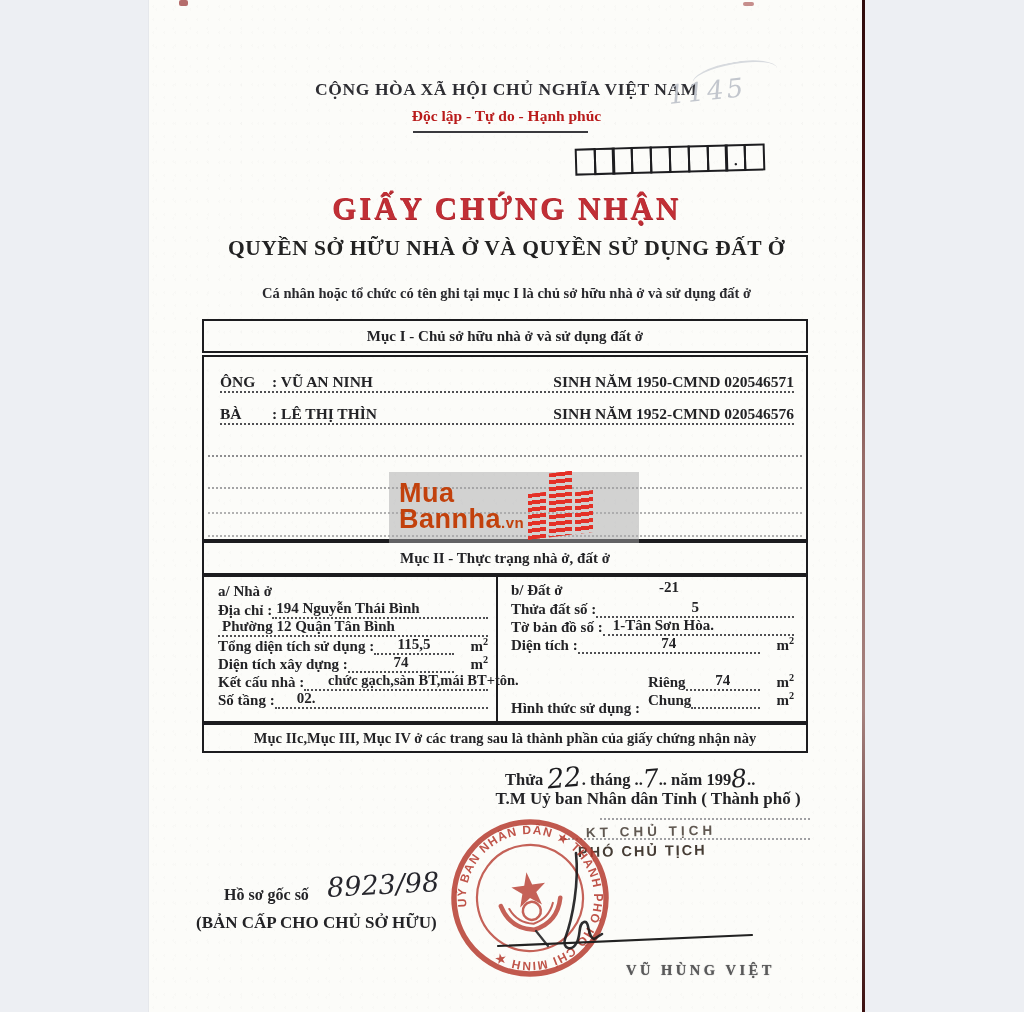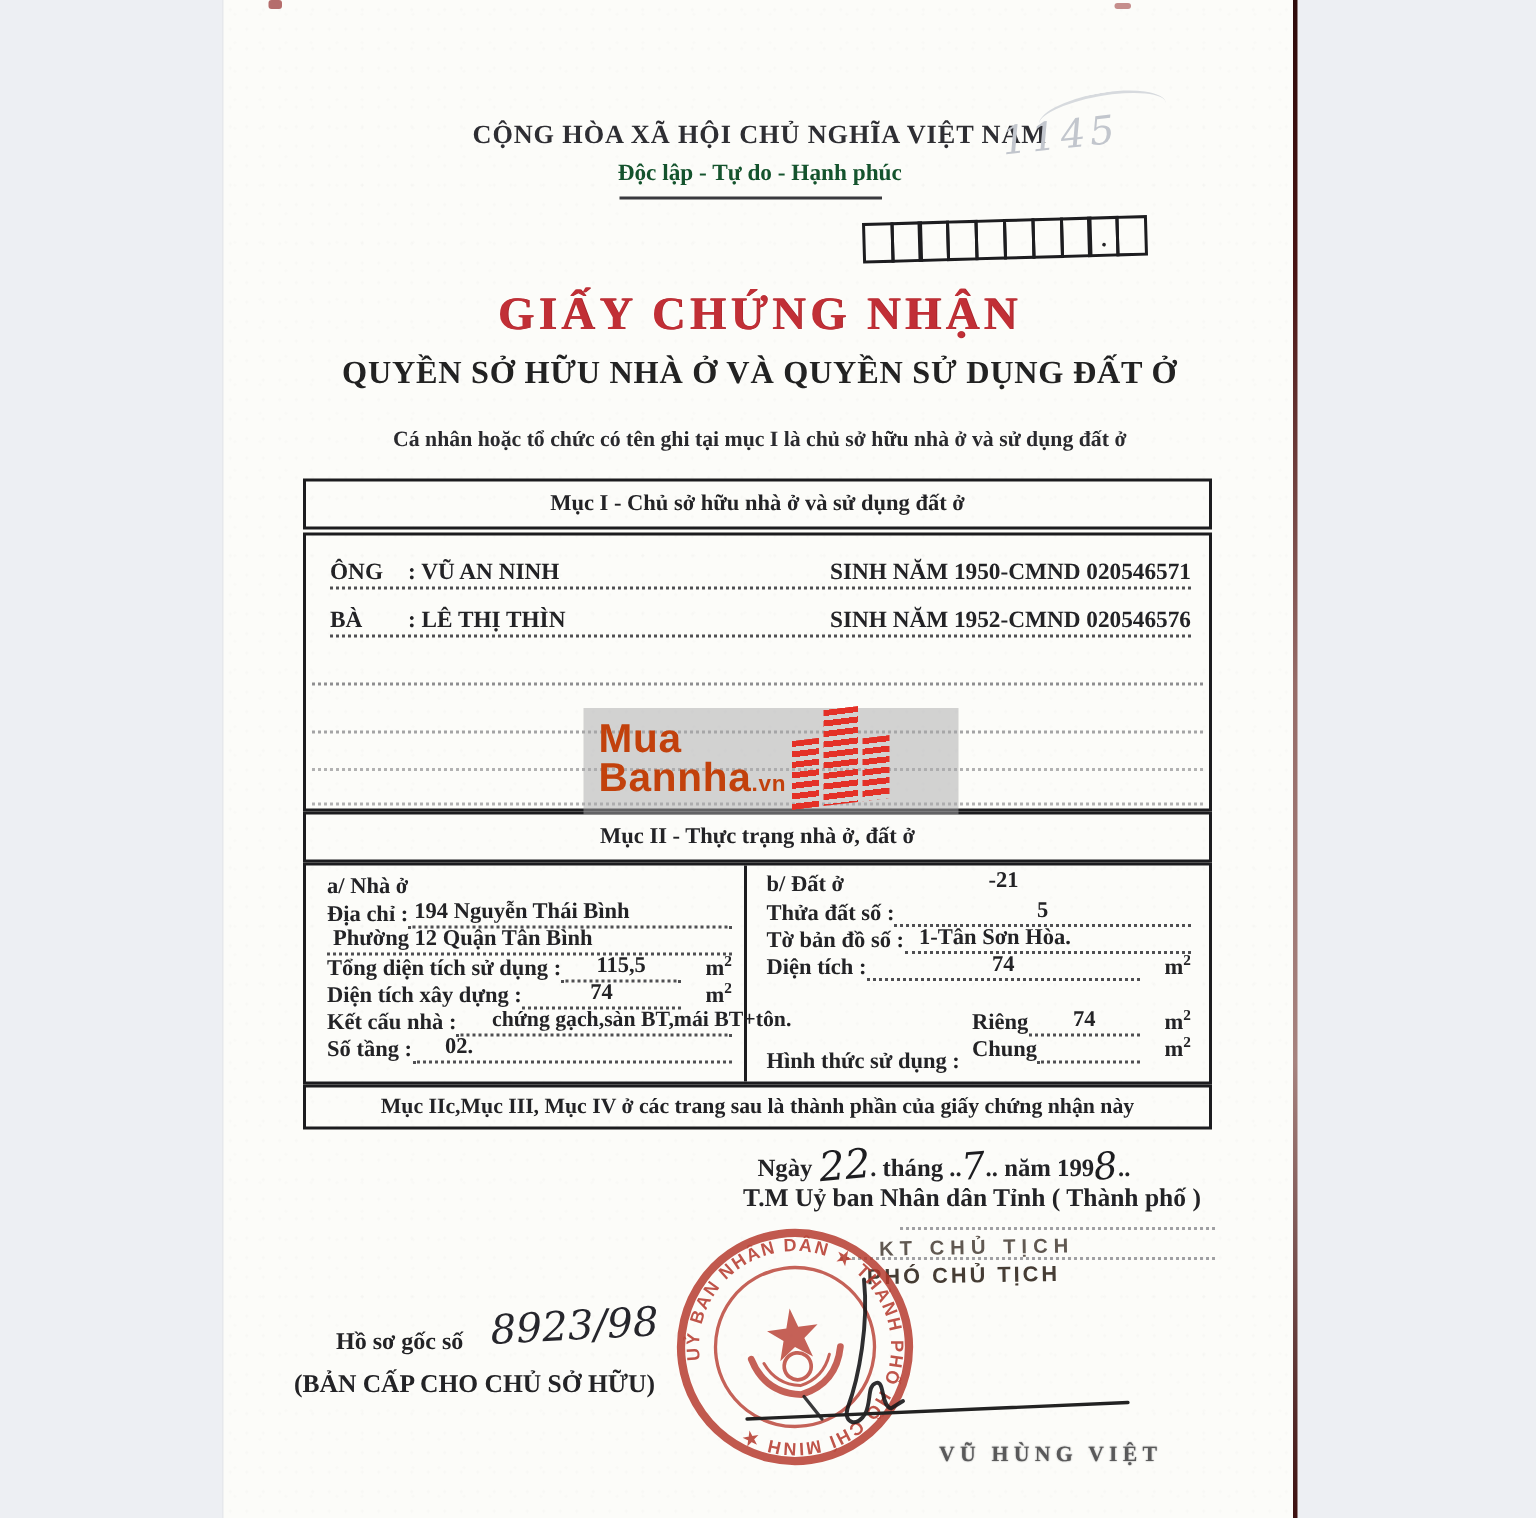--- a/index.html
+++ b/index.html
@@ -12,21 +12,21 @@
                      radial-gradient(rgba(60,60,70,.015) 1px, transparent 1px);
     background-size:11px 13px,17px 19px;
     box-shadow:inset 1px 0 0 #e6e8ec;}
   .page-edge{position:absolute;left:862px;top:0;width:3px;height:1012px;
     background:linear-gradient(#2e0b0b 0%,#4a1414 18%,rgba(96,30,26,.65) 45%,rgba(96,30,26,.55) 70%,#3c1010 100%);}
   .mark-red{position:absolute;background:#8f2020;opacity:.65;border-radius:2px;}
   
   .country{position:absolute;left:148px;top:79px;width:717px;text-align:center;
     font-size:17.5px;font-weight:bold;letter-spacing:.6px;color:#2e2e33;}
   .motto{position:absolute;left:148px;top:107px;width:717px;text-align:center;
-    font-size:15.5px;font-weight:bold;color:#14532d;}
+    font-size:15.5px;font-weight:bold;color:#b91c1c;}
   .motto-line{position:absolute;left:413px;top:131px;width:175px;height:2px;background:#3a3a3e;}
   .pencil{position:absolute;left:668px;top:76px;font-size:26px;font-style:italic;
     color:#c2c6cd;transform:rotate(-6deg);letter-spacing:3px;font-family:"DejaVu Serif",serif;}
   .pencil-arc{position:absolute;left:692px;top:62px;width:86px;height:26px;
     border-top:2px solid #ced2d8;border-radius:50%;transform:rotate(-10deg);opacity:.8;}
   .serial{position:absolute;left:577px;top:146px;display:flex;transform:rotate(-1.6deg);}
   .serial .cell{width:17px;height:23px;border:2.2px solid #1d1d20;margin-left:-2.2px;
     display:flex;align-items:flex-end;justify-content:center;font-size:15px;font-weight:bold;}
   
   .doc-title{position:absolute;left:148px;top:191px;width:717px;text-align:center;
@@ -172,21 +172,21 @@
         <span class="unit"><span>m</span><sup>2</sup></span>
       </div>
       <div class="frow" style="left:14px;right:8px;top:77px;">
         <span>Diện tích xây dựng :</span>
         <span class="fill"><span>74</span></span>
         <span class="unit"><span>m</span><sup>2</sup></span>
       </div>
       <div class="frow" style="left:14px;right:8px;top:95px;">
         <span>Kết cấu nhà :</span>
         <span class="fill left"></span>
-        <span class="struct-val">chứng gạch,sàn BT,mái BT+tôn.</span>
+        <span class="struct-val">chức gạch,sàn BT,mái BT+tôn.</span>
       </div>
       <div class="frow" style="left:14px;right:8px;top:113px;">
         <span>Số tầng :</span>
         <span class="fill left"><span style="padding-left:18px;">02.</span></span>
       </div>
     </div>
     <div class="colR">
       <div class="frow" style="left:13px;right:12px;top:4px;align-items:center;">
         <span>b/ Đất ở</span>
         <span class="annot">-21</span>
@@ -214,21 +214,21 @@
         <span>Chung</span>
         <span class="fill"><span></span></span>
         <span class="unit"><span>m</span><sup>2</sup></span>
       </div>
     </div>
   </div>
 
   <div class="tbox" id="foot">Mục IIc,Mục III, Mục IV ở các trang sau là thành phần của giấy chứng nhận này</div>
 
   <div class="date-line">
-    <span>Ngày</span>
+    <span>Thửa</span>
     <span class="hand" style="font-size:27px;">22</span><span>. tháng ..</span><span class="hand">7</span><span>.. năm 199</span><span class="hand">8</span><span>..</span>
   </div>
   <div class="authority">T.M Uỷ ban Nhân dân Tỉnh ( Thành phố )</div>
 
   <div class="dotted-seg" style="left:600px;top:818px;width:210px;"></div>
   <div class="dotted-seg" style="left:560px;top:838px;width:250px;"></div>
   <div class="stamp-line" style="left:586px;top:824px;font-size:13.5px;letter-spacing:4px;opacity:.85;">KT CHỦ TỊCH</div>
   <div class="stamp-line" style="left:578px;top:843px;font-size:14.5px;letter-spacing:2px;">PHÓ CHỦ TỊCH</div>
 
   <svg class="seal" viewBox="0 0 164 164">

